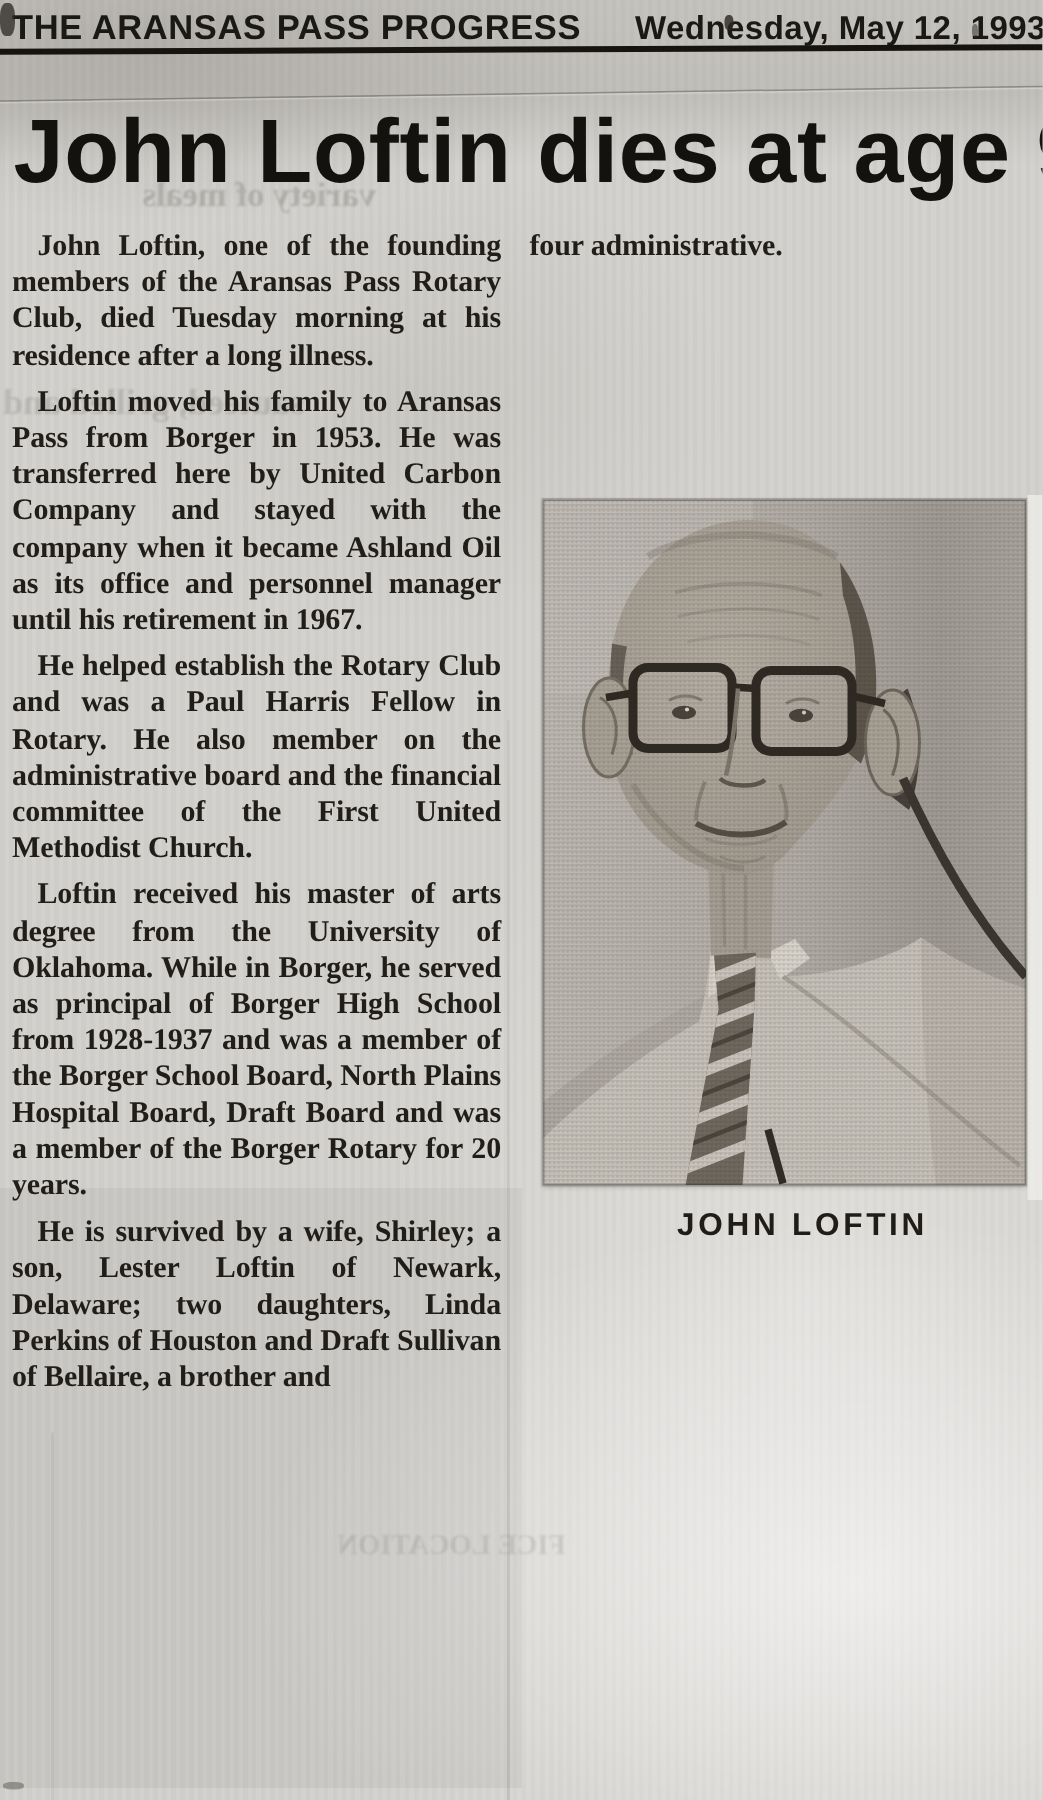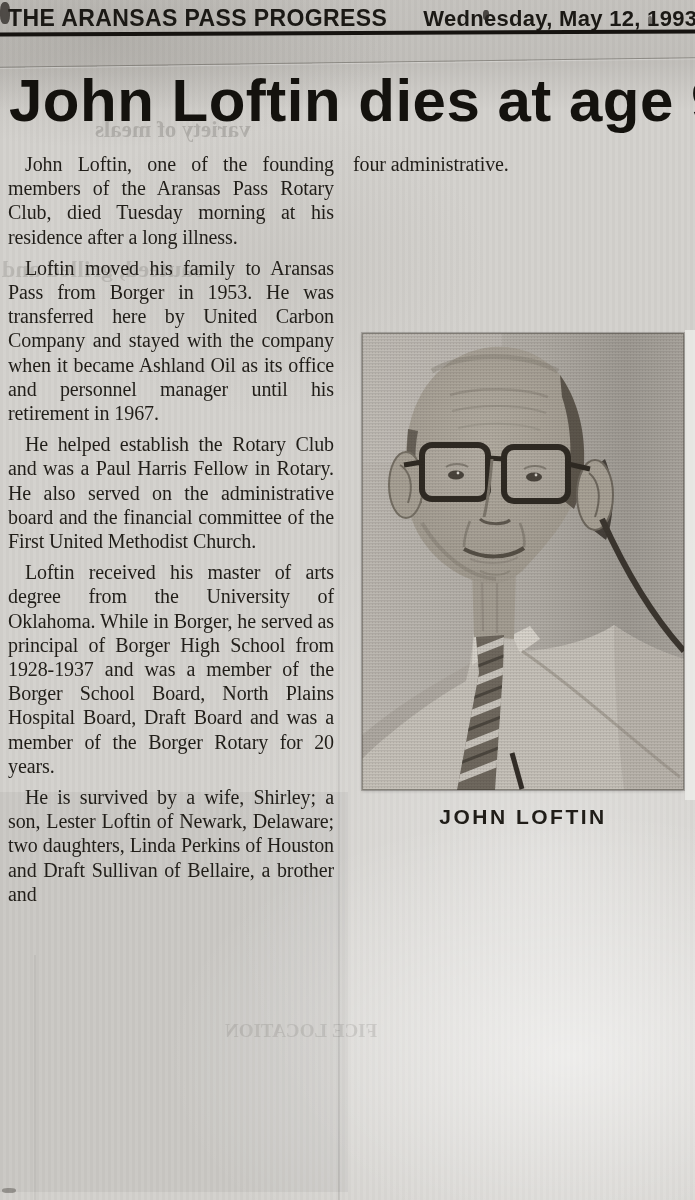--- a/index.html
+++ b/index.html
@@ -32,33 +32,33 @@
   }
   .ghost{
     position:absolute;font-family:"Liberation Serif",serif;font-weight:700;
     color:#33302b;transform:scaleX(-1);filter:blur(.7px);white-space:nowrap;pointer-events:none;
   }
   .ghost-1{left:95px;top:117px;font-size:23px;opacity:.20;}
   .ghost-2{left:2px;top:256px;font-size:24px;opacity:.15;}
   .ghost-3{left:225px;top:1020px;font-size:19px;opacity:.12;}
   .col{
     position:absolute;top:152px;color:#211e19;
-    font-size:20px;line-height:24.2px;font-weight:400;
+    font-size:20px;line-height:24.2px;font-weight:700;
     text-align:justify;letter-spacing:-.1px;
   }
   .col-left{left:8px;width:326px;}
   .col-right{left:353px;width:335px;}
   .para{margin:0 0 7px 0;}
   .para.indent{text-indent:17px;}
   .photo{
     position:absolute;left:362px;top:333px;width:322px;height:457px;margin:0;
     box-shadow:0 0 0 1px rgba(52,48,42,.25), 0 1px 3px rgba(40,36,30,.25);
   }
   .caption{
-    position:absolute;left:362px;top:805px;width:322px;text-align:center;
+    position:absolute;left:374px;top:805px;width:322px;text-align:center;
     font-family:"Liberation Sans",sans-serif;font-weight:700;
     font-size:21px;letter-spacing:2.5px;color:#201d18;
   }
   .white-strip{position:absolute;left:685px;top:330px;width:10px;height:470px;background:rgba(242,242,240,.65);}
   .crease-v1{position:absolute;left:338px;top:480px;width:2px;height:720px;background:linear-gradient(180deg,rgba(0,0,0,.04),rgba(0,0,0,.09));}
   .crease-v2{position:absolute;left:34px;top:955px;width:2px;height:245px;background:rgba(0,0,0,.05);}
   .shade-lower-left{position:absolute;left:0;top:792px;width:348px;height:400px;background:rgba(92,89,83,.07);}
   .speck{position:absolute;background:#2b2723;border-radius:40%;}
   .speck-a{left:0;top:2px;width:10px;height:22px;opacity:.75;}
   .speck-b{left:483px;top:10px;width:6px;height:10px;opacity:.8;}
@@ -81,21 +81,21 @@
 
   <div class="ghost ghost-1">variety of meals</div>
   <div class="ghost ghost-2">sauteed, grilled and</div>
   <div class="ghost ghost-3">FICE LOCATION</div>
 
   <div class="shade-lower-left"></div>
 
   <section class="col col-left">
     <p class="para indent">John Loftin, one of the founding members of the Aransas Pass Rotary Club, died Tuesday morning at his residence after a long illness.</p>
     <p class="para indent">Loftin moved his family to Aransas Pass from Borger in 1953. He was transferred here by United Carbon Company and stayed with the company when it became Ashland Oil as its office and personnel manager until his retirement in 1967.</p>
-    <p class="para indent">He helped establish the Rotary Club and was a Paul Harris Fellow in Rotary. He also served on the administrative board and the financial committee of the First United Methodist Church.</p>
+    <p class="para indent">He helped establish the Rotary Club and was a Paul Harris Fellow in Rotary. He also member on the administrative board and the financial committee of the First United Methodist Church.</p>
     <p class="para indent">Loftin received his master of arts degree from the University of Oklahoma. While in Borger, he served as principal of Borger High School from 1928-1937 and was a member of the Borger School Board, North Plains Hospital Board, Draft Board and was a member of the Borger Rotary for 20 years.</p>
     <p class="para indent">He is survived by a wife, Shirley; a son, Lester Loftin of Newark, Delaware; two daughters, Linda Perkins of Houston and Draft Sullivan of Bellaire, a brother and</p>
   </section>
 
   <section class="col col-right">
     <p class="para">four administrative.</p>
   </section>
 
   <figure class="photo">
     <svg viewBox="0 0 322 457" width="322" height="457" role="img">

